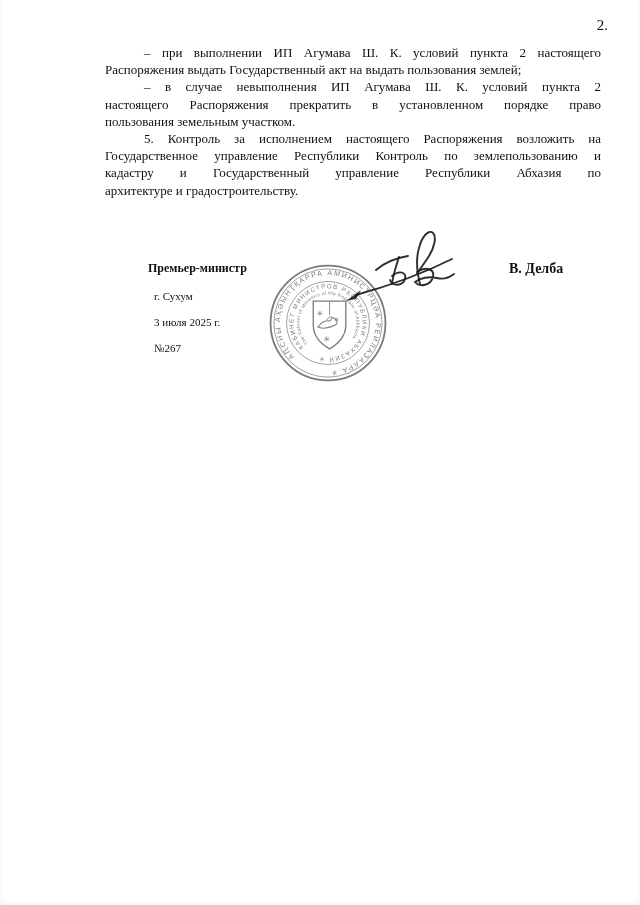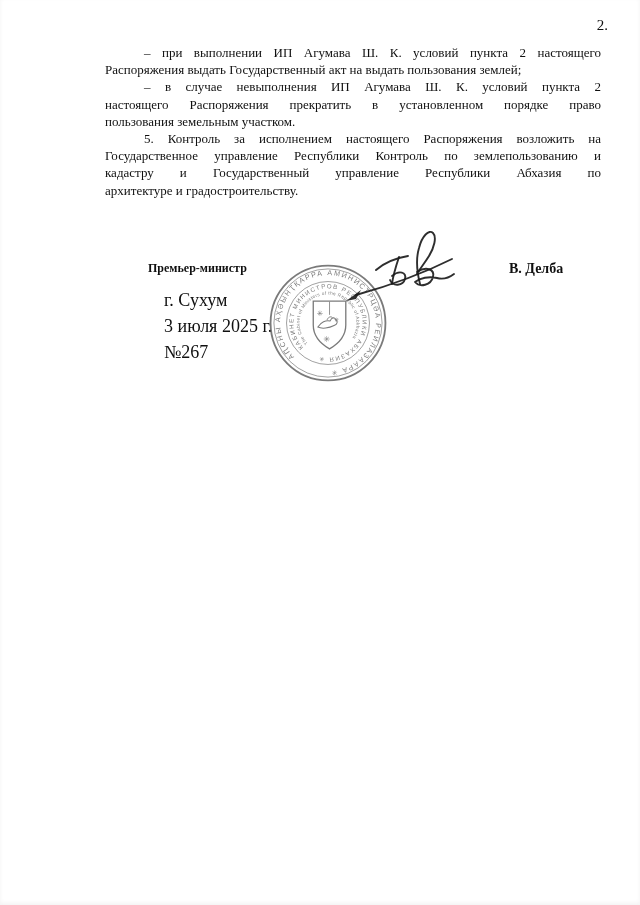--- a/index.html
+++ b/index.html
@@ -34,21 +34,21 @@
   .doc-body .line.first{text-indent:39px;}
   .doc-body .line.last{text-align-last:left;}
   .sig-title{
     position:absolute;left:148px;top:261px;
     font-weight:bold;font-size:12px;
   }
   .sig-name{
     position:absolute;left:509px;top:261px;
     font-weight:bold;font-size:14px;
   }
-  .meta{position:absolute;left:164px;font-size:18px;}
+  .meta{position:absolute;left:154px;font-size:11px;}
   .meta-city{top:290px;}
   .meta-date{top:316px;}
   .meta-number{top:342px;}
   .stamp{
     position:absolute;left:267px;top:262px;width:122px;height:122px;
     opacity:0.82;
   }
   .stamp text{fill:var(--stamp-color);font-family:"Liberation Sans","DejaVu Sans",sans-serif;}
   .stamp .ring-stroke{fill:none;stroke:var(--stamp-color);}
   .signature-svg{

